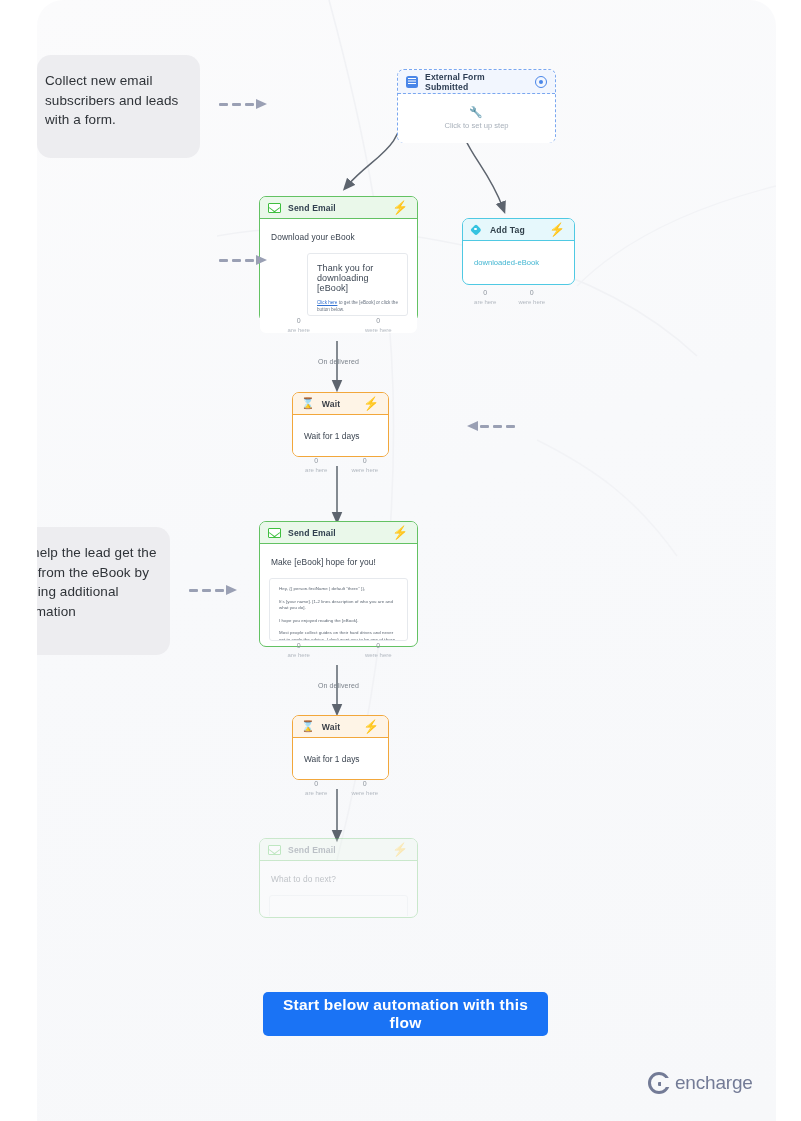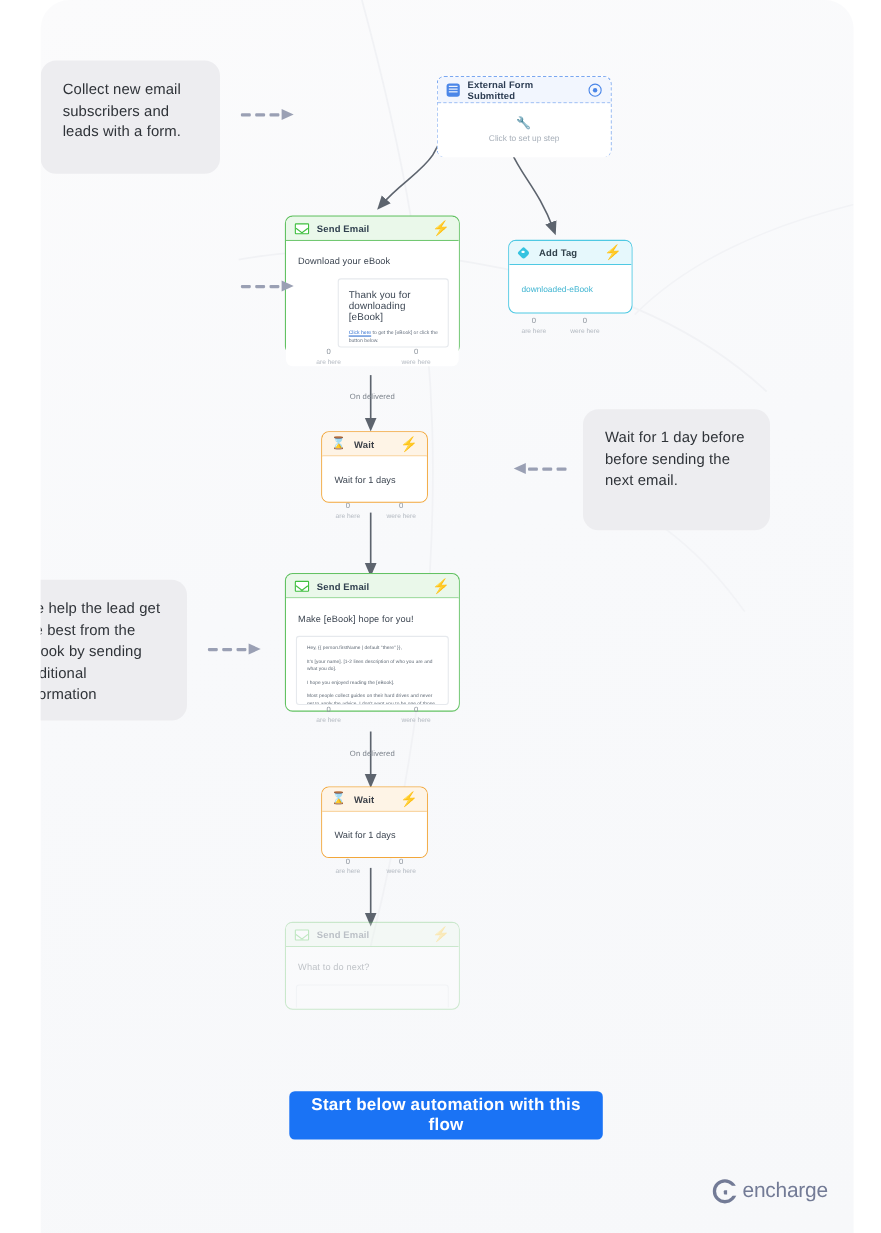--- a/index.html
+++ b/index.html
@@ -18,21 +18,21 @@
     background:linear-gradient(160deg,#fbfbfc 0%,#f8f9fb 45%,#f7f8fa 100%);
     border-radius:26px 26px 0 0;
     overflow:hidden;
   }
   .deco{position:absolute;inset:0;pointer-events:none;}
 
   
   .note{
     position:absolute;background:#ededf0;border-radius:14px;
     color:#2f3338;font-size:13.5px;line-height:19.5px;
-    padding:16px 20px;box-sizing:border-box;letter-spacing:.1px;
+    padding:16px 8px;box-sizing:border-box;letter-spacing:.1px;
   }
 
   
   .dash{position:absolute;height:10px;}
   .dash .seg{position:absolute;top:4px;height:2.5px;background:#9aa0b4;border-radius:1px;}
   .dash .head{
     position:absolute;top:0px;width:0;height:0;
     border-top:5.5px solid transparent;border-bottom:5.5px solid transparent;
   }
   .dash.right .head{border-left:11px solid #9aa0b4;}
@@ -335,21 +335,20 @@
         <div class="email-subject">What to do next?</div>
         <div class="preview" style="height:26px;">
           <div class="pv-h" style="font-size:5px;padding-top:7px;color:#8d95a1;">&nbsp;</div>
         </div>
       </div>
     </div>
 
     <div class="note" style="left:0px;top:55px;width:163px;height:103px;">Collect new email subscribers and leads with a form.</div>
 
 
-    <div class="note" style="left:493px;top:372px;width:170px;height:110px;">Wait for 1 day before before sending the next email.</div>
 
     <div class="note" style="left:-37px;top:527px;width:170px;height:128px;">We help the lead get the best from the eBook by sending additional information</div>
 
     <div class="dash right" style="left:182px;top:99px;width:48px;">
       <span class="seg" style="left:0;width:9px;"></span>
       <span class="seg" style="left:13px;width:9px;"></span>
       <span class="seg" style="left:26px;width:9px;"></span>
       <span class="head" style="left:37px;"></span>
     </div>
 

